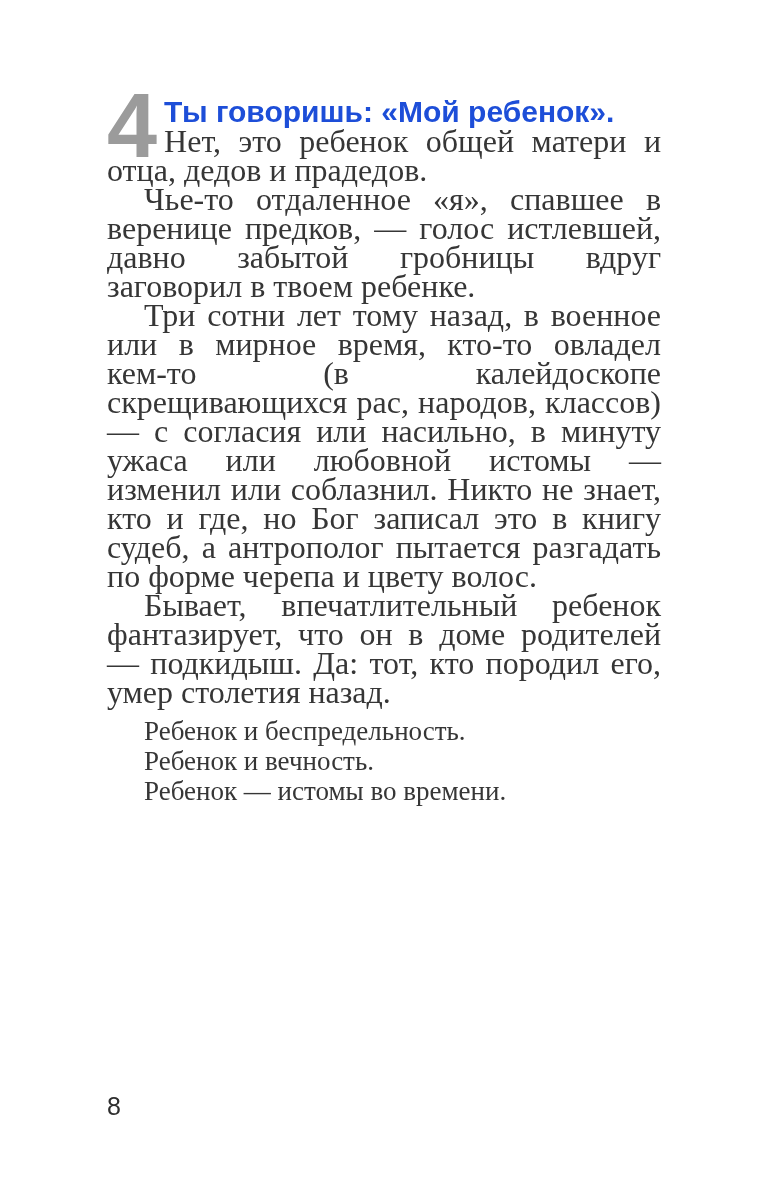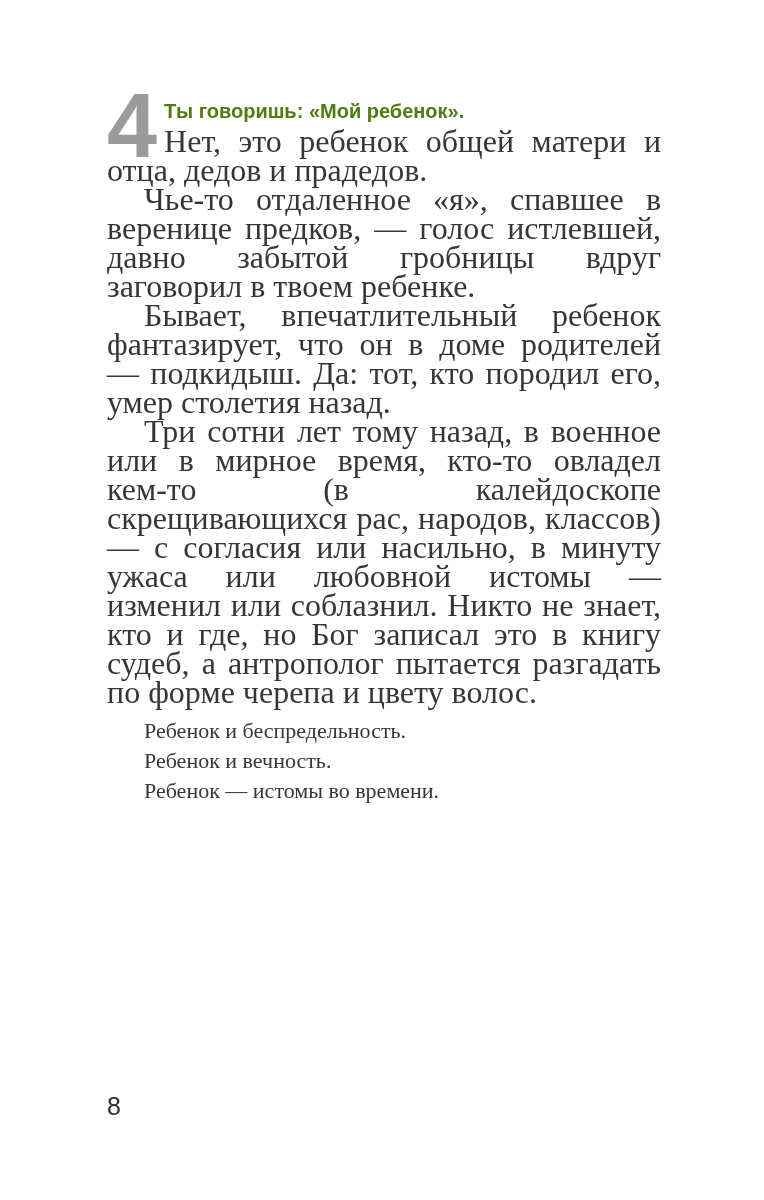--- a/index.html
+++ b/index.html
@@ -26,41 +26,41 @@
     font-size: 90px;
     line-height: 60px;
     height: 60px;
     color: #9b9b9b;
     margin-right: 9px;
     letter-spacing: -2px;
   }
   .chapter-heading {
     font-family: "Liberation Sans", sans-serif;
     font-weight: bold;
-    font-size: 20px;
+    font-size: 30px;
     line-height: 31px;
-    color: #4d7c0f;
+    color: #1d4ed8;
   }
   .body-text p {
     font-size: 32px;
     line-height: 29px;
     text-align: justify;
     text-indent: 37px;
     color: #363636;
     hyphens: manual;
     -webkit-hyphens: manual;
   }
   .body-text p.first {
     text-indent: 0;
   }
   .verse {
     margin-top: 9px;
   }
   .verse .verse-line {
-    font-size: 22px;
+    font-size: 27px;
     line-height: 30px;
     padding-left: 37px;
     color: #363636;
   }
   .page-number {
     position: absolute;
     left: 107px;
     top: 1092px;
     font-family: "Liberation Sans", sans-serif;
     font-size: 25px;
@@ -70,22 +70,22 @@
 </head>
 <body>
 
 <div class="page">
   <div class="content">
     <span class="chapter-num">4</span>
     <div class="chapter-heading">Ты говоришь: «Мой ребенок».</div>
     <div class="body-text">
       <p class="first">Нет, это ребенок общей матери и отца, дедов и прадедов.</p>
       <p>Чье-то отдаленное «я», спавшее в веренице предков, — голос истлевшей, давно забытой гроб­ницы вдруг заговорил в твоем ребенке.</p>
+      <p>Три сотни лет тому назад, в военное или в мир­ное время, кто-то овладел кем-то (в калейдоскопе скрещивающихся рас, народов, классов) — с со­гласия или насильно, в минуту ужаса или любов­ной истомы — изменил или соблазнил. Никто не знает, кто и где, но Бог записал это в книгу судеб, а антрополог пытается разгадать по форме черепа и цвету волос.</p>
       <p>Бывает, впечатлительный ребенок фантазирует, что он в доме родителей — подкидыш. Да: тот, кто породил его, умер столетия назад.</p>
-      <p>Три сотни лет тому назад, в военное или в мир­ное время, кто-то овладел кем-то (в калейдоскопе скрещивающихся рас, народов, классов) — с со­гласия или насильно, в минуту ужаса или любов­ной истомы — изменил или соблазнил. Никто не знает, кто и где, но Бог записал это в книгу судеб, а антрополог пытается разгадать по форме черепа и цвету волос.</p>
     </div>
     <div class="verse">
       <div class="verse-line">Ребенок и беспредельность.</div>
       <div class="verse-line">Ребенок и вечность.</div>
       <div class="verse-line">Ребенок — истомы во времени.</div>
     </div>
   </div>
   <div class="page-number">8</div>
 </div>
 

